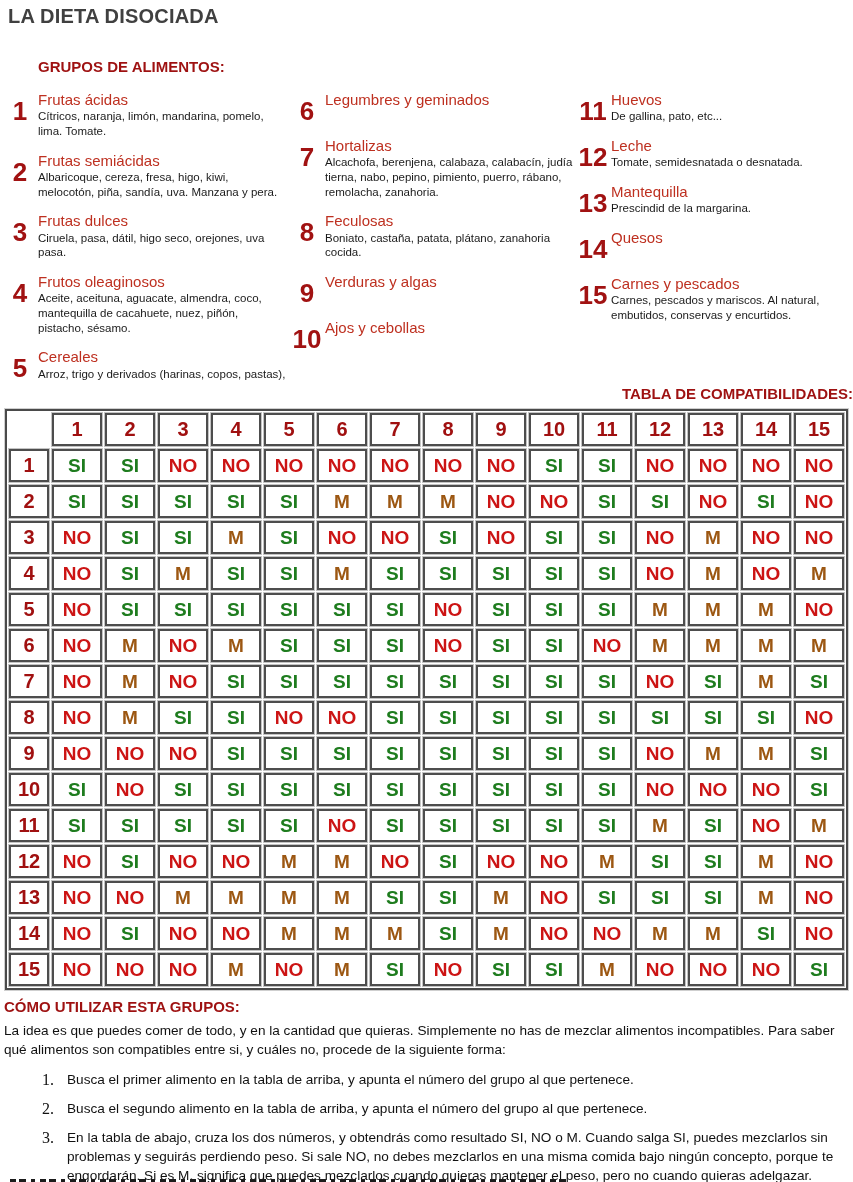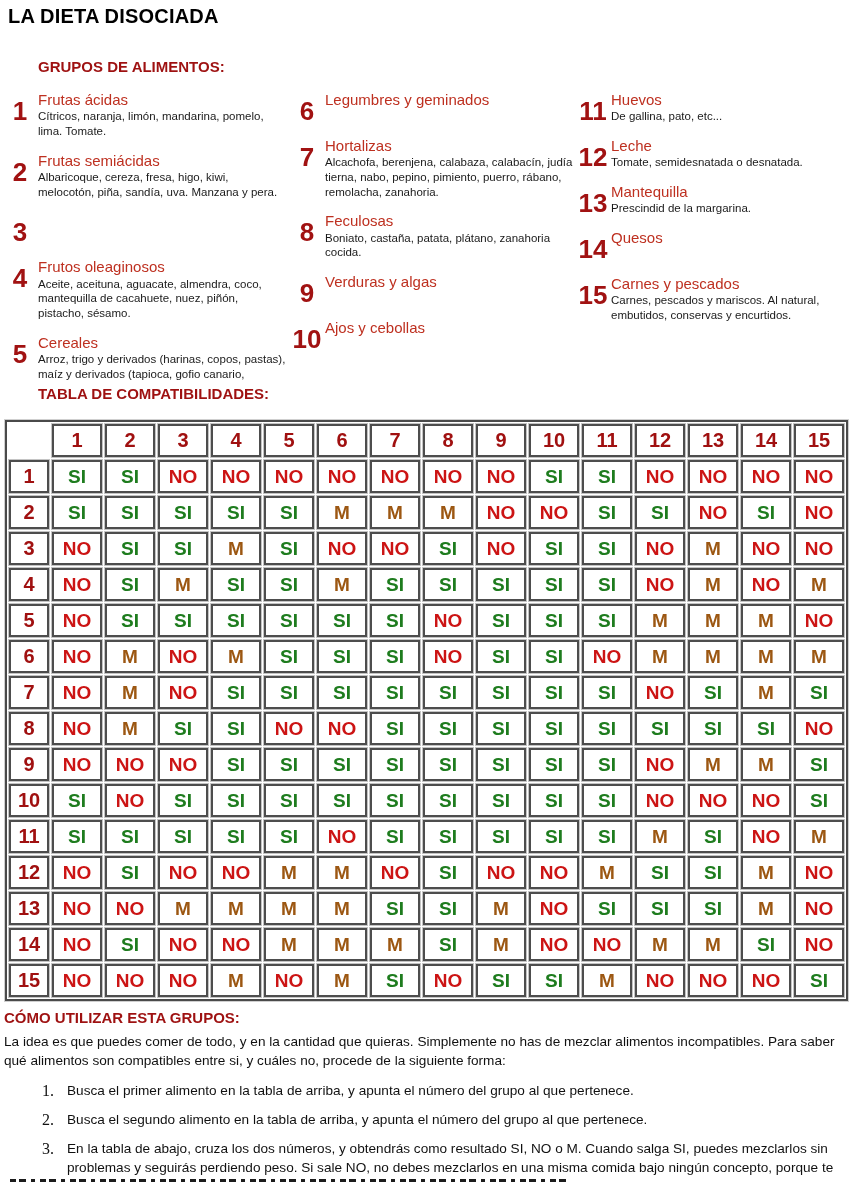--- a/index.html
+++ b/index.html
@@ -7,29 +7,29 @@
     position:relative;
     width:853px;height:1182px;
     overflow:hidden;
     background:#fff;
     font-family:"Liberation Sans",sans-serif;
     color:#111;
   }
   
   .title{
     margin:5px 0 0 8px;
-    font-size:20px;font-weight:bold;color:#000000;
+    font-size:20px;font-weight:bold;color:#404040;
     letter-spacing:.2px;
   }
   .sec-heading{
     font-size:15px;font-weight:bold;color:#9E1111;
     margin:0;
   }
   .groups-heading{margin:30px 0 0 38px;}
-  .table-heading{margin:4px 0 18px 38px;}
+  .table-heading{margin:4px 0 7px 38px;text-align:right;}
   .howto-heading{margin:8px 0 0 4px;}
   
   .groups-row{
     display:flex;
     margin:16px 0 0 4px;
     height:290px;
     overflow:hidden;
   }
   .gcol{display:flex;flex-direction:column;}
   .gcol-1{width:287px;}
@@ -121,20 +121,24 @@
         </div>
         <div class="group">
           <div class="gnum">2</div>
           <div class="gtxt">
             <div class="gname">Frutas semiácidas</div>
             <div class="gdesc">Albaricoque, cereza, fresa, higo, kiwi, melocotón, piña, sandía, uva. Manzana y pera.</div>
           </div>
         </div>
         <div class="group">
           <div class="gnum">3</div>
+          <div class="gtxt">
+            <div class="gname">Frutas dulces</div>
+            <div class="gdesc">Ciruela, pasa, dátil, higo seco, orejones, uva pasa.</div>
+          </div>
         </div>
         <div class="group">
           <div class="gnum">4</div>
           <div class="gtxt">
             <div class="gname">Frutos oleaginosos</div>
             <div class="gdesc">Aceite, aceituna, aguacate, almendra, coco, mantequilla de cacahuete, nuez, piñón, pistacho, sésamo.</div>
           </div>
         </div>
         <div class="group">
           <div class="gnum">5</div>

